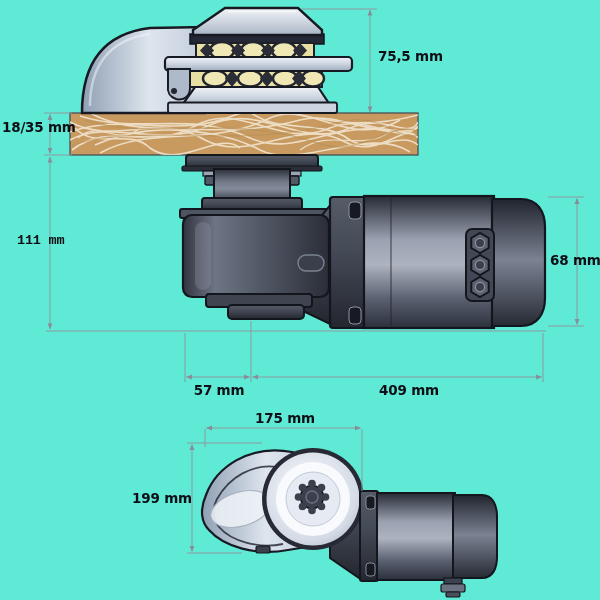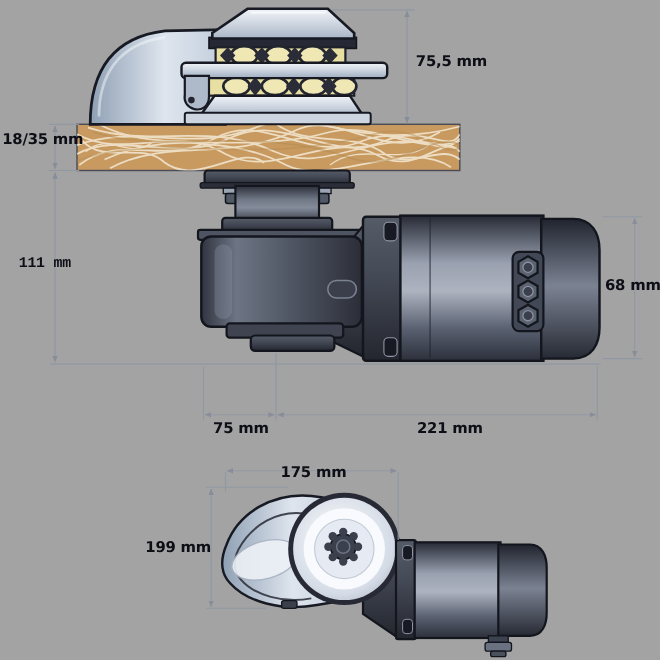--- a/index.html
+++ b/index.html
@@ -1,16 +1,16 @@
 <!DOCTYPE html>
 <html><head>
 <meta charset="utf-8">
 <style>
   html,body{margin:0;padding:0;background:#ffffff;}
-  #stage{position:relative;width:600px;height:600px;background:#a3a3a3;overflow:hidden;
+  #stage{position:relative;width:600px;height:600px;background:#5eead4;overflow:hidden;
          font-family:"DejaVu Sans","Liberation Sans",sans-serif;}
   #stage svg{position:absolute;left:0;top:0;}
   .dim-label{position:absolute;font-size:13.5px;font-weight:700;color:#0e0f16;
              letter-spacing:-0.2px;white-space:nowrap;}
   .ctr{transform:translateX(-50%);}
 </style>
 </head>
 <body>
 
 <div id="stage">
@@ -226,17 +226,17 @@
     <line x1="192" y1="444.5" x2="192" y2="551.5" marker-start="url(#arr)" marker-end="url(#arr)"></line>
     <path d="M187,443 H262"></path>
         <path d="M187,553 H242"></path>
   </g>
 </svg>
 
   <div class="dim-label" style="left:378px;top:48px;">75,5 mm</div>
   <div class="dim-label" style="left:2px;top:119px;text-align:center;">18/35 mm</div>
   <div class="dim-label" style="left:17px;top:233px;font-family:Liberation Mono, monospace;">111 mm</div>
   <div class="dim-label" style="left:550px;top:252px;">68 mm</div>
-  <div class="dim-label ctr" style="left:219px;top:382px;">75 mm</div>
-  <div class="dim-label ctr" style="left:409px;top:382px;">221 mm</div>
-  <div class="dim-label ctr" style="left:285px;top:410px;margin-top:12px;">175 mm</div>
+  <div class="dim-label ctr" style="left:219px;top:382px;">57 mm</div>
+  <div class="dim-label ctr" style="left:409px;top:382px;">409 mm</div>
+  <div class="dim-label ctr" style="left:285px;top:410px;">175 mm</div>
   <div class="dim-label ctr" style="left:162px;top:490px;">199 mm</div>
 </div>
 
 </body></html>

